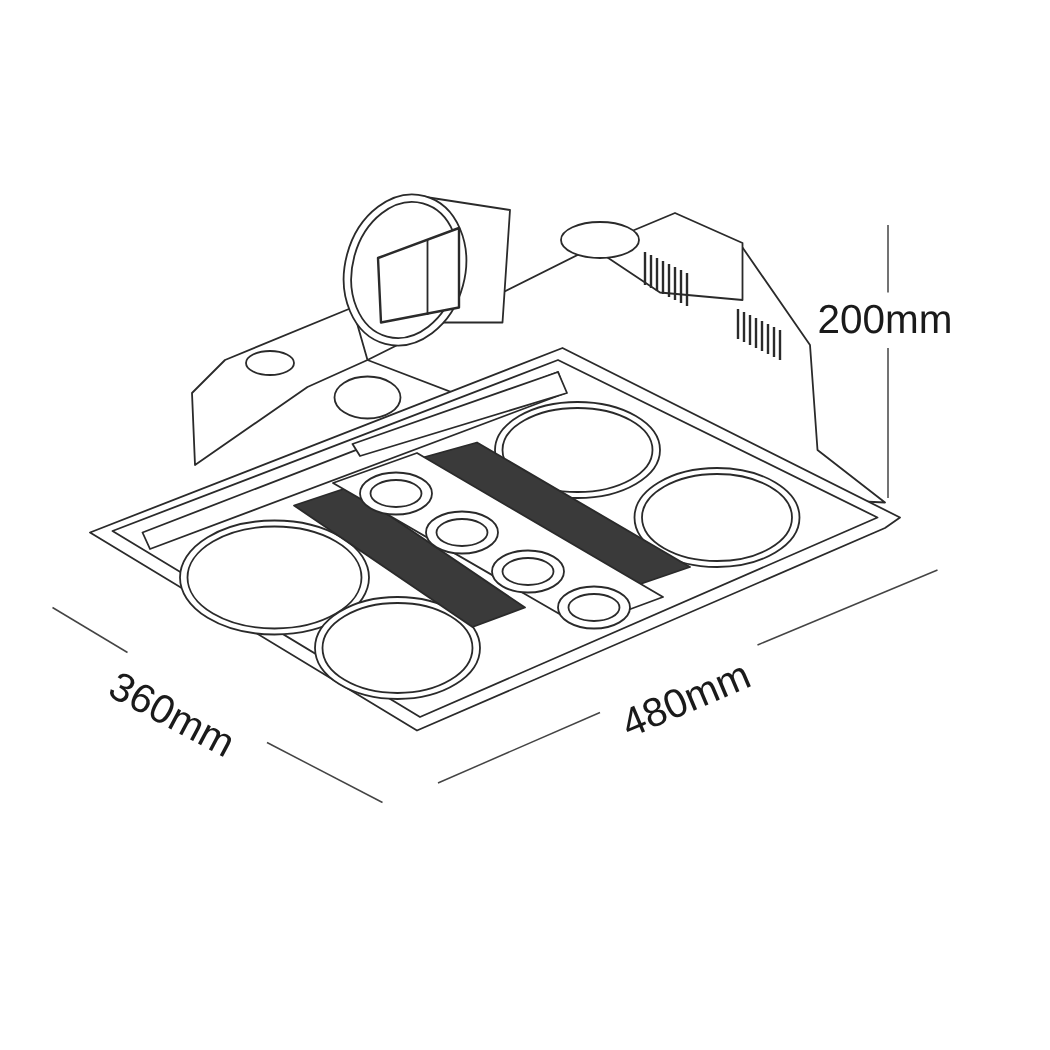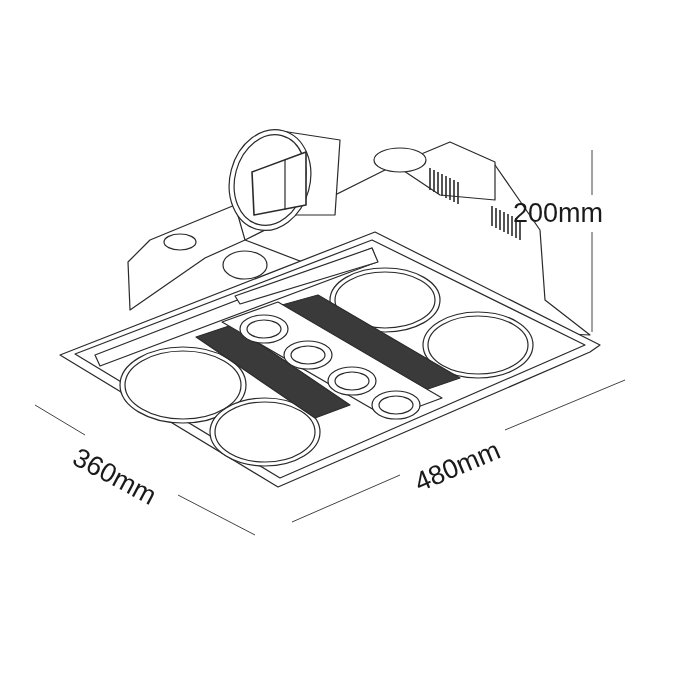--- a/index.html
+++ b/index.html
@@ -88,15 +88,15 @@
       <ellipse cx="308" cy="355" rx="24" ry="14"></ellipse>
         <ellipse cx="308" cy="355" rx="17" ry="9"></ellipse>
       <ellipse cx="352" cy="381" rx="24" ry="14"></ellipse>
         <ellipse cx="352" cy="381" rx="17" ry="9"></ellipse>
       <ellipse cx="396" cy="405" rx="24" ry="14"></ellipse>
         <ellipse cx="396" cy="405" rx="17" ry="9"></ellipse>
     </g>
   </g>
 </svg>
 
-<div class="dim" style="left:513px;top:198px;">200mm</div>
+<div class="dim" style="left:545px;top:198px;">200mm</div>
 <div class="dim" style="left:82px;top:442px;transform:rotate(28deg);transform-origin:left top;">360mm</div>
 <div class="dim" style="left:410px;top:470px;transform:rotate(-23deg);transform-origin:left top;">480mm</div>
 
 </body></html>

